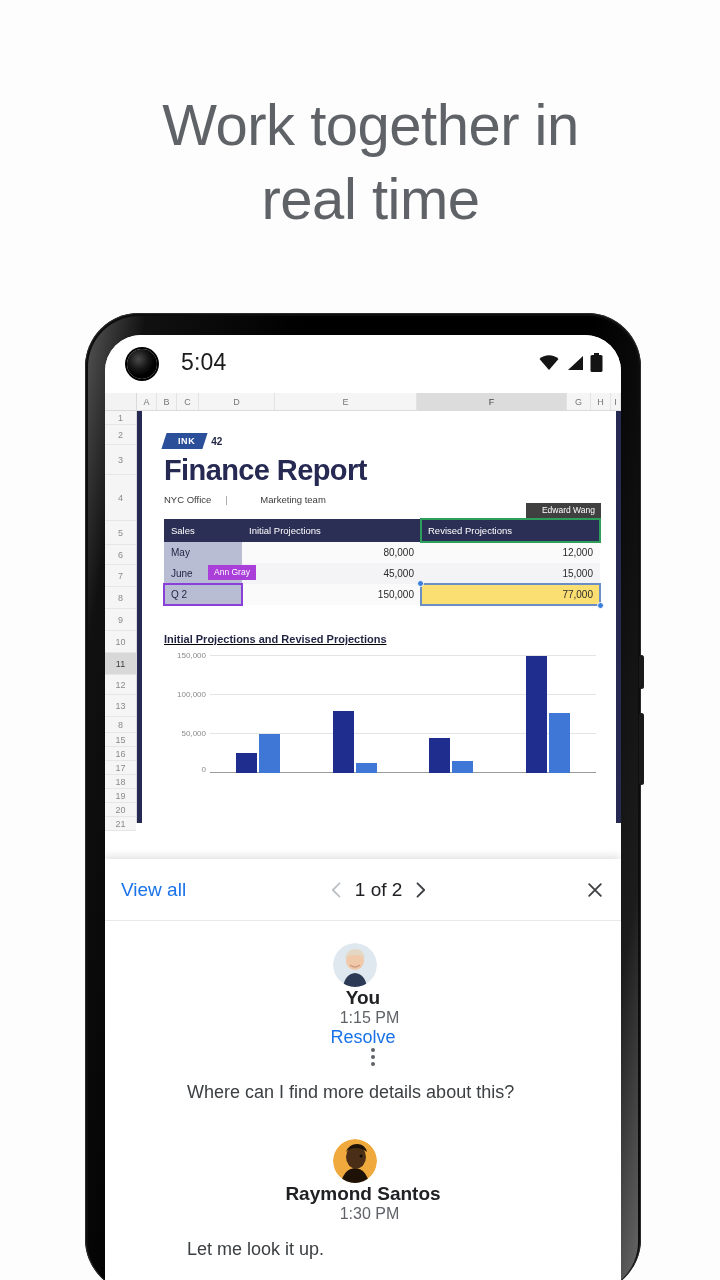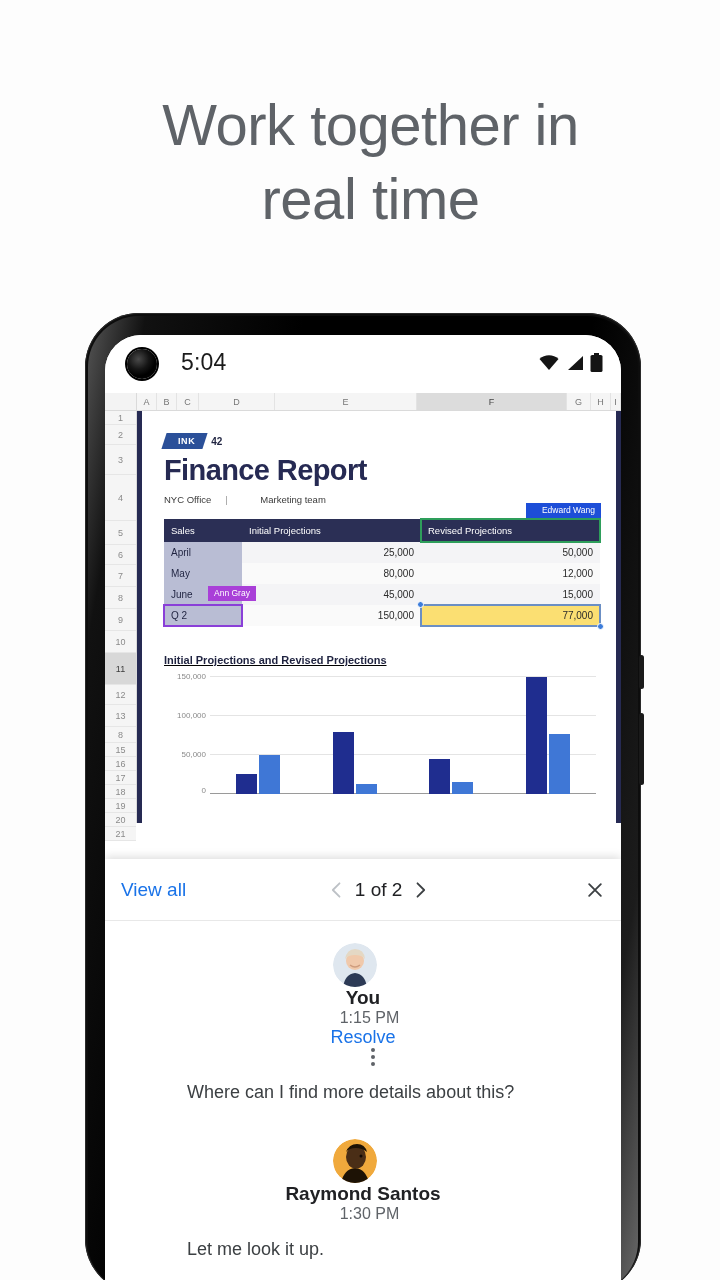--- a/index.html
+++ b/index.html
@@ -119,21 +119,21 @@
   .tbl th.c3 { position: relative; }
   .tbl td { font-size: 10px; color: #2a2a2a; padding: 5px 7px; height: 21px; }
   .tbl td.label { background: #b9bdd4; color: #1f2340; position: relative; }
   .tbl td.num { text-align: right; background: #f4f4f6; }
   .tbl tr.alt td.num { background: #fafafa; }
 
   .tag {
     position: absolute; font-size: 8.5px; color: #fff; font-weight: 500;
     padding: 2px 6px; white-space: nowrap; line-height: 1.3;
   }
-  .tag.green { background: #1d4ed8; right: -1px; top: -16px; padding-left: 16px; }
+  .tag.green { background: #404040; right: -1px; top: -16px; padding-left: 16px; }
   .tag.purple { background: #a93fd8; left: 44px; top: 2px; }
   .cell-green-border { outline: 2px solid #2e9e5b; outline-offset: -1px; }
   .cell-purple-border { outline: 2px solid #8a3fd8; outline-offset: -1px; }
 
   .cell-selected {
     background: #fbdf72 !important;
     outline: 2px solid #6b8fc4; outline-offset: -1px;
     position: relative;
   }
   .handle {
@@ -240,21 +240,21 @@
             <div class="rh" style="height:14px">1</div>
             <div class="rh" style="height:20px">2</div>
             <div class="rh" style="height:30px">3</div>
             <div class="rh" style="height:46px">4</div>
             <div class="rh" style="height:24px">5</div>
             <div class="rh" style="height:20px">6</div>
             <div class="rh" style="height:22px">7</div>
             <div class="rh" style="height:22px">8</div>
             <div class="rh" style="height:22px">9</div>
             <div class="rh" style="height:22px">10</div>
-            <div class="rh sel" style="height:32px">11</div>
+            <div class="rh sel" style="height:22px">11</div>
             <div class="rh" style="height:20px">12</div>
             <div class="rh" style="height:22px">13</div>
             <div class="rh" style="height:16px">8</div>
             <div class="rh" style="height:14px">15</div>
             <div class="rh" style="height:14px">16</div>
             <div class="rh" style="height:14px">17</div>
             <div class="rh" style="height:14px">18</div>
             <div class="rh" style="height:14px">19</div>
             <div class="rh" style="height:14px">20</div>
             <div class="rh" style="height:14px">21</div>
@@ -278,25 +278,20 @@
 
               <table class="tbl">
                 <tbody>
                     <tr>
                   <th class="c1">Sales</th>
                   <th>Initial Projections</th>
                   <th class="c3 cell-green-border">
                     <span>Revised Projections</span>
                     <span class="tag green">Edward Wang</span>
                   </th>
-                </tr>
-                <tr>
-                  <td class="label">April</td>
-                  <td class="num">25,000</td>
-                  <td class="num">50,000</td>
                 </tr>
                 <tr class="alt">
                   <td class="label">May</td>
                   <td class="num">80,000</td>
                   <td class="num">12,000</td>
                 </tr>
                 <tr>
                   <td class="label">
                     <span>June</span>
                     <span class="tag purple">Ann Gray</span>

